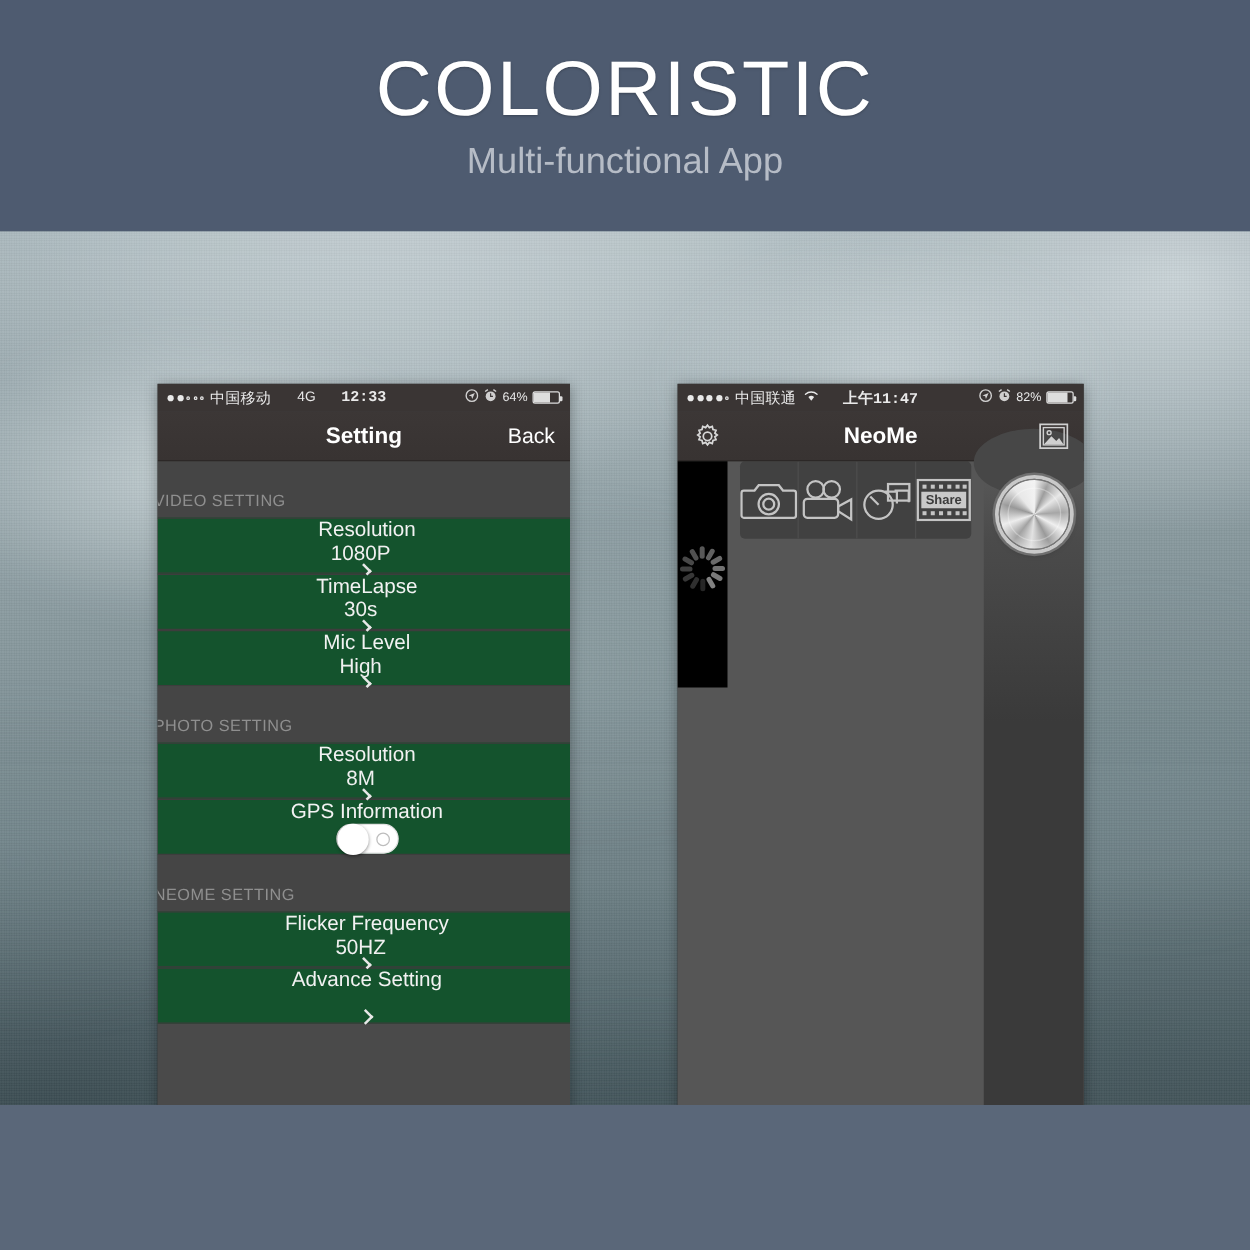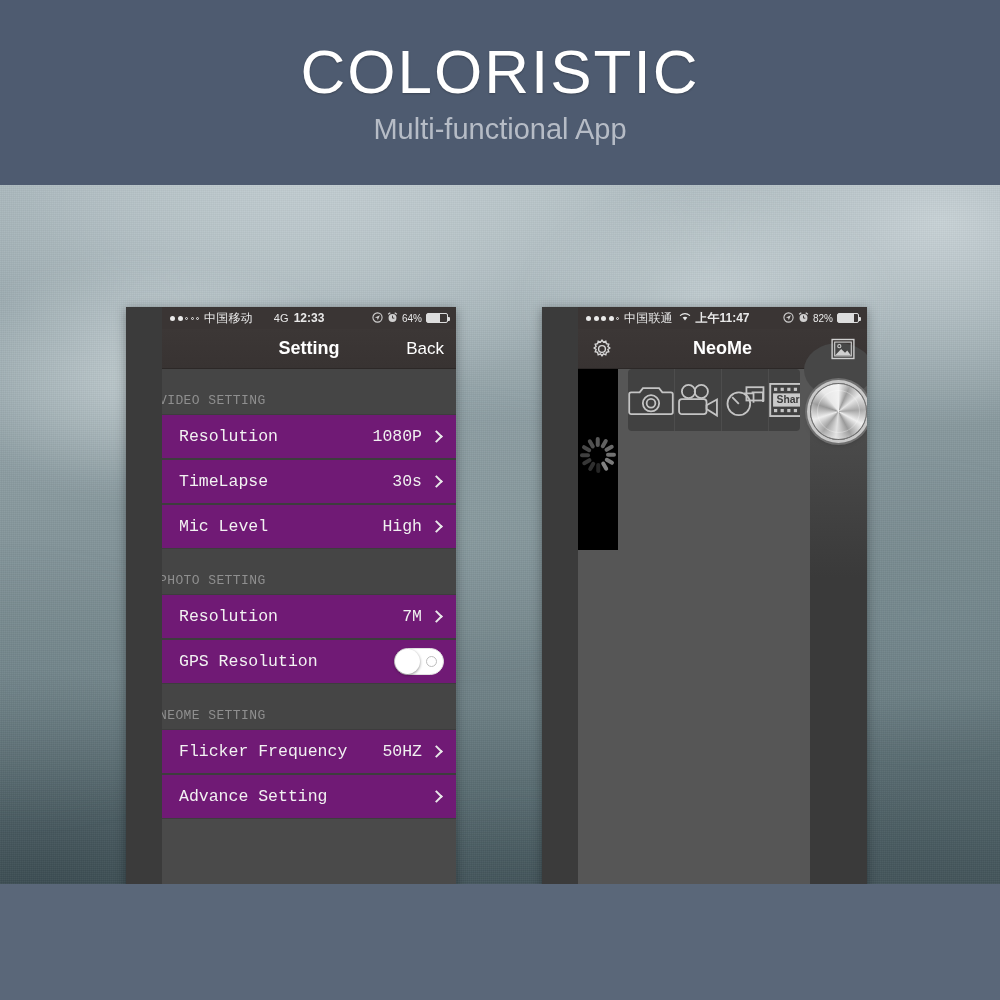--- a/index.html
+++ b/index.html
@@ -77,21 +77,20 @@
     opacity: .9;
   }
 
   
   .phone {
     position: absolute;
     overflow: hidden;
     background: #3b3b3b;
     box-shadow: 0 2px 10px rgba(0,0,0,.35);
     z-index: 3;
-    padding-left: 36px;
   }
   #phone-left  { left: 126px; top: 307px; width: 330px; height: 583px; }
   #phone-right { left: 542px; top: 307px; width: 325px; height: 582px; }
 
   
   .statusbar {
     height: 22px;
     background: #3a3534;
     display: flex; align-items: center;
     padding: 0 8px;
@@ -100,21 +99,21 @@
     position: relative;
   }
   .sb-dots { display: flex; align-items: center; gap: 2.5px; margin-right: 5px; }
   .sb-dot { width: 5px; height: 5px; border-radius: 50%; background: #e9e9e9; }
   .sb-dot.empty { background: transparent; border: 1px solid #e9e9e9; width: 3px; height: 3px; }
   .sb-carrier { font-size: 12px; letter-spacing: .2px; }
   .sb-net { font-size: 11px; margin-left: 21px; text-align: right; }
   .sb-wifi { margin-left: 6px; font-size: 11px; }
   .sb-time {
     position: absolute; left: 0; right: 0; text-align: center;
-    font-size: 12px; font-weight: bold; pointer-events: none;
+    font-size: 12px; font-weight: bold; pointer-events: none; font-family: Liberation Mono, monospace;
   }
   .sb-right {
     margin-left: auto; display: flex; align-items: center; gap: 4px;
     position: relative; z-index: 2;
   }
   .sb-ico { font-size: 10px; line-height: 1; opacity: .92; }
   .sb-pct { font-size: 10px; }
   .battery {
     width: 22px; height: 10px; border: 1px solid #ddd; border-radius: 2px;
     position: relative; display: inline-block;
@@ -140,39 +139,39 @@
     margin-left: auto; font-size: 17px; color: #fff; position: relative; z-index: 2;
   }
   .nav-icon-btn { position: relative; z-index: 2; display: flex; align-items: center; }
   .nav-icon-btn svg { display: block; }
 
   
   .settings-body {
     height: calc(100% - 62px);
     background: #4a4a4a;
     overflow: hidden;
-    font-family: Liberation Mono, monospace;
   }
   .sec-header {
     height: 45px; display: flex; align-items: flex-end;
     padding: 0 0 6px 0;
     background: #454545;
     font-size: 13px; letter-spacing: .4px;
     color: #8f8f8f;
   }
   .sec-header span { margin-left: -3px; }
   .row {
     height: 45px;
     display: flex; align-items: center;
     padding: 0 12px 0 17px;
-    background: #701a75;
+    background: #14532d;
     border-top: 1px solid #3d3d3d;
     border-bottom: 1px solid #3d3d3d;
     color: #f2f2f2;
     font-size: 16.5px;
+    flex-direction: column;
   }
   .row .label { flex: 1; }
   .row .value { color: #f0f0f0; font-size: 16.5px; margin-right: 10px; }
   .chev {
     width: 9px; height: 9px;
     border-right: 2px solid #e8e8e8;
     border-top: 2px solid #e8e8e8;
     transform: rotate(45deg);
     margin-right: 3px;
   }
@@ -329,25 +328,25 @@
         <div class="row">
           <span class="label">Mic Level</span>
           <span class="value">High</span>
           <span class="chev"></span>
         </div>
         <div class="sec-header">
           <span>PHOTO SETTING</span>
         </div>
         <div class="row">
           <span class="label">Resolution</span>
-          <span class="value">7M</span>
-          <span class="chev"></span>
-        </div>
-        <div class="row">
-          <span class="label">GPS Resolution</span>
+          <span class="value">8M</span>
+          <span class="chev"></span>
+        </div>
+        <div class="row">
+          <span class="label">GPS Information</span>
           <span class="toggle">
             <span class="off-mark"></span>
             <span class="knob"></span>
           </span>
         </div>
         <div class="sec-header">
           <span>NEOME SETTING</span>
         </div>
         <div class="row">
           <span class="label">Flicker Frequency</span>

